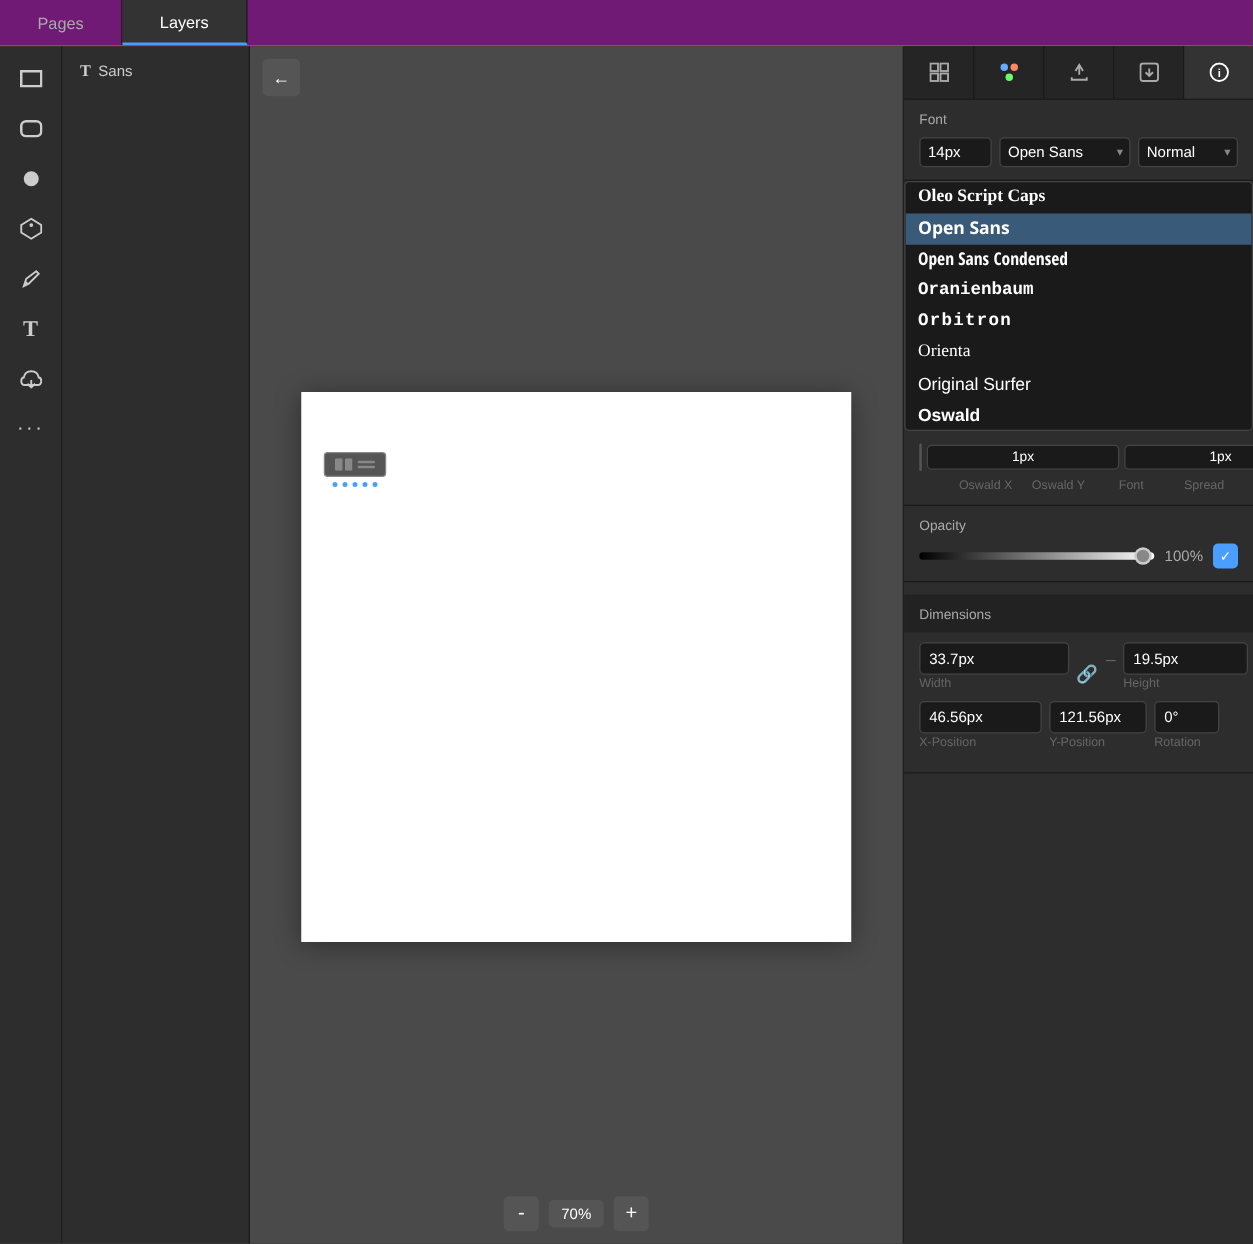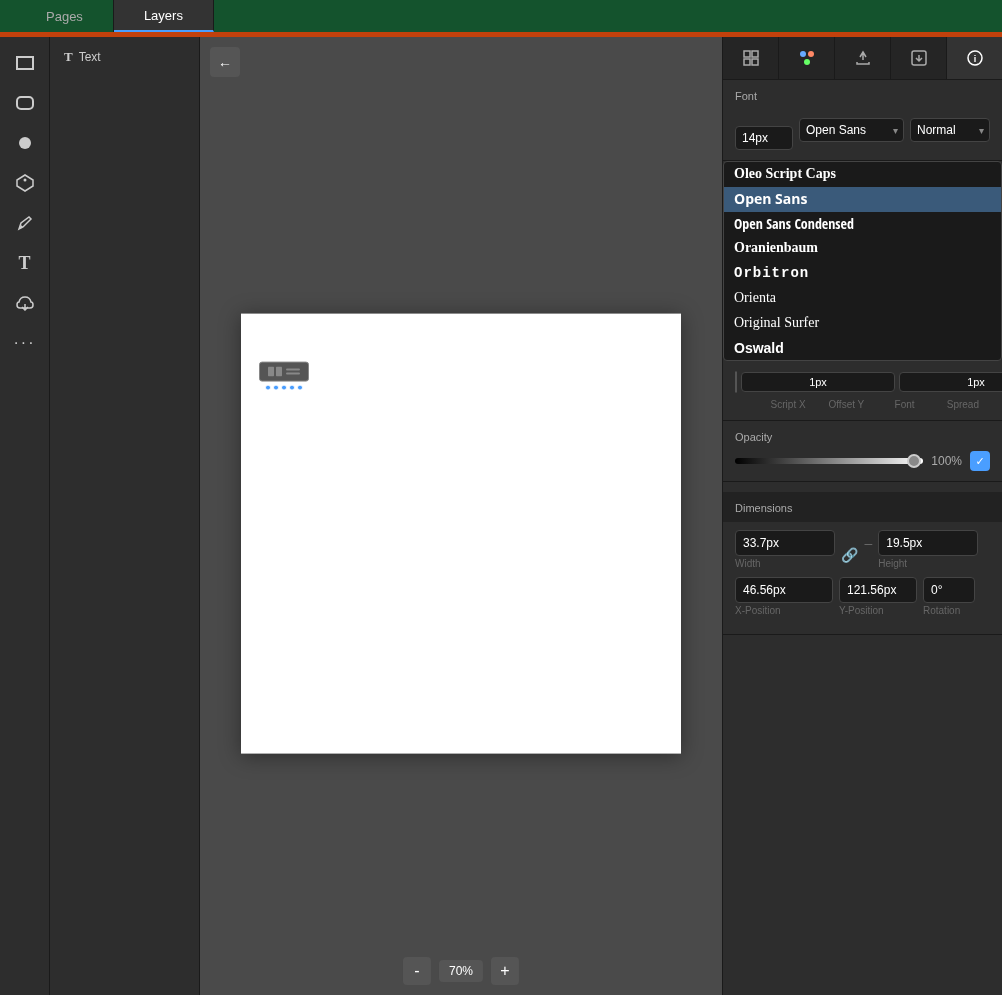--- a/index.html
+++ b/index.html
@@ -1,25 +1,24 @@
 <!DOCTYPE html>
 <html><head>
   <meta charset="utf-8">
   <style>
     * { box-sizing: border-box; margin: 0; padding: 0; }
     body { width: 1002px; height: 995px; background: #3a3a3a; font-family: -apple-system, BlinkMacSystemFont, 'Segoe UI', sans-serif; overflow: hidden; display: flex; flex-direction: column; }
 
     
     .top-tabs {
       display: flex;
-      background: #14532d;
-      border-bottom: 5px solid #c2410c;
+      background: #701a75;
+      border-bottom: 1px solid #c2410c;
       height: 37px;
       flex-shrink: 0;
-      padding-left: 16px;
     }
     .top-tab {
       padding: 0 30px;
       display: flex;
       align-items: center;
       color: #aaa;
       font-size: 13px;
       cursor: pointer;
       border-right: 1px solid #1a1a1a;
     }
@@ -213,21 +212,20 @@
     }
     .font-size-input {
       width: 58px;
       background: #1a1a1a;
       border: 1px solid #444;
       border-radius: 4px;
       color: #fff;
       font-size: 12px;
       padding: 4px 6px;
       outline: none;
-      margin-top: 16px;
     }
     .font-name-select {
       flex: 1;
       background: #1a1a1a;
       border: 1px solid #444;
       border-radius: 4px;
       color: #fff;
       font-size: 12px;
       padding: 4px 6px;
       outline: none;
@@ -274,25 +272,25 @@
     .font-list-item.selected { background: #3a5a7a; }
     .font-list-item .font-preview {
       font-size: 14px;
       color: #fff;
       line-height: 1.2;
     }
     
     .font-oleo { font-family: cursive; font-weight: 700; }
     .font-open-sans { font-family: 'Open Sans', Arial, sans-serif; font-weight: 700; }
     .font-open-sans-condensed { font-family: 'Open Sans Condensed', Arial Narrow, sans-serif; font-weight: 400; font-stretch: condensed; }
-    .font-oranienbaum { font-family: Liberation Serif, serif; font-weight: 700; text-align: center; }
+    .font-oranienbaum { font-family: Liberation Mono, monospace; font-weight: 700; text-align: center; }
     .font-orbit { font-family: 'Courier New', monospace; font-weight: 700; }
     .font-oregano { font-family: cursive; font-style: italic; font-weight: 400; }
     .font-orienta { font-family: Georgia, serif; font-weight: 400; }
-    .font-original-surfer { font-family: Liberation Serif, serif; font-weight: 400; }
+    .font-original-surfer { font-family: Liberation Sans, sans-serif; font-weight: 400; }
     .font-oswald { font-family: Impact, Arial Narrow, sans-serif; font-weight: 700; font-stretch: condensed; }
 
     
     .shadow-row {
       display: flex;
       gap: 4px;
       align-items: center;
       margin-bottom: 6px;
     }
     .shadow-color-box {
@@ -450,21 +448,21 @@
       </svg>
     </div>
     <div class="tool-icon">
       <span style="color:#ccc;font-size:16px;letter-spacing:2px;">···</span>
     </div>
   </div>
 
   <div class="layer-panel">
     <div class="layer-item">
       <span style="color:#ccc;font-size:13px;font-family:serif;font-weight:bold;">T</span>
-      <span style="color:#ccc;font-size:12px;">Text</span>
+      <span style="color:#ccc;font-size:12px;">Sans</span>
     </div>
   </div>
 
   <div class="canvas-area">
     <div class="canvas-back-btn">
       <span>←</span>
     </div>
 
     <div class="canvas-page">
       <div class="canvas-element">
@@ -581,22 +579,22 @@
 
     <div class="panel-section">
       <div class="shadow-row">
         <div class="shadow-color-box"></div>
         <input class="shadow-value-input" type="text" value="1px" style="">
         <input class="shadow-value-input" type="text" value="1px" style="">
 
       </div>
       <div class="shadow-label-row">
         <div style="width:22px;"></div>
-        <div class="shadow-sublabel">Script X</div>
-        <div class="shadow-sublabel">Offset Y</div>
+        <div class="shadow-sublabel">Oswald X</div>
+        <div class="shadow-sublabel">Oswald Y</div>
         <div class="shadow-sublabel">Font</div>
         <div class="shadow-sublabel">Spread</div>
       </div>
     </div>
 
     <div class="panel-section">
       <div class="section-label">Opacity</div>
       <div class="opacity-slider-container">
         <div class="opacity-track">
           <div class="opacity-thumb"></div>
@@ -606,21 +604,21 @@
       </div>
     </div>
 
     <div class="panel-section">
       <div style="background:#222;padding:6px 0;margin:0 -12px 8px -12px;padding-left:12px;">
         <span style="color:#aaa;font-size:11px;font-weight:500;">Dimensions</span>
       </div>
 
       <div class="dim-row">
         <div class="dim-field">
-          <input class="dim-input" type="text" value="33.7px" style="width: 100px;">
+          <input class="dim-input" type="text" value="33.7px" style="width: 120px;">
           <span class="dim-sublabel">Width</span>
         </div>
         <span class="link-icon">🔗</span>
         <span style="color:#666;font-size:14px;align-self:center;margin-bottom:14px;">–</span>
         <div class="dim-field">
           <input class="dim-input" type="text" value="19.5px" style="width: 100px;">
           <span class="dim-sublabel">Height</span>
         </div>
       </div>
 

